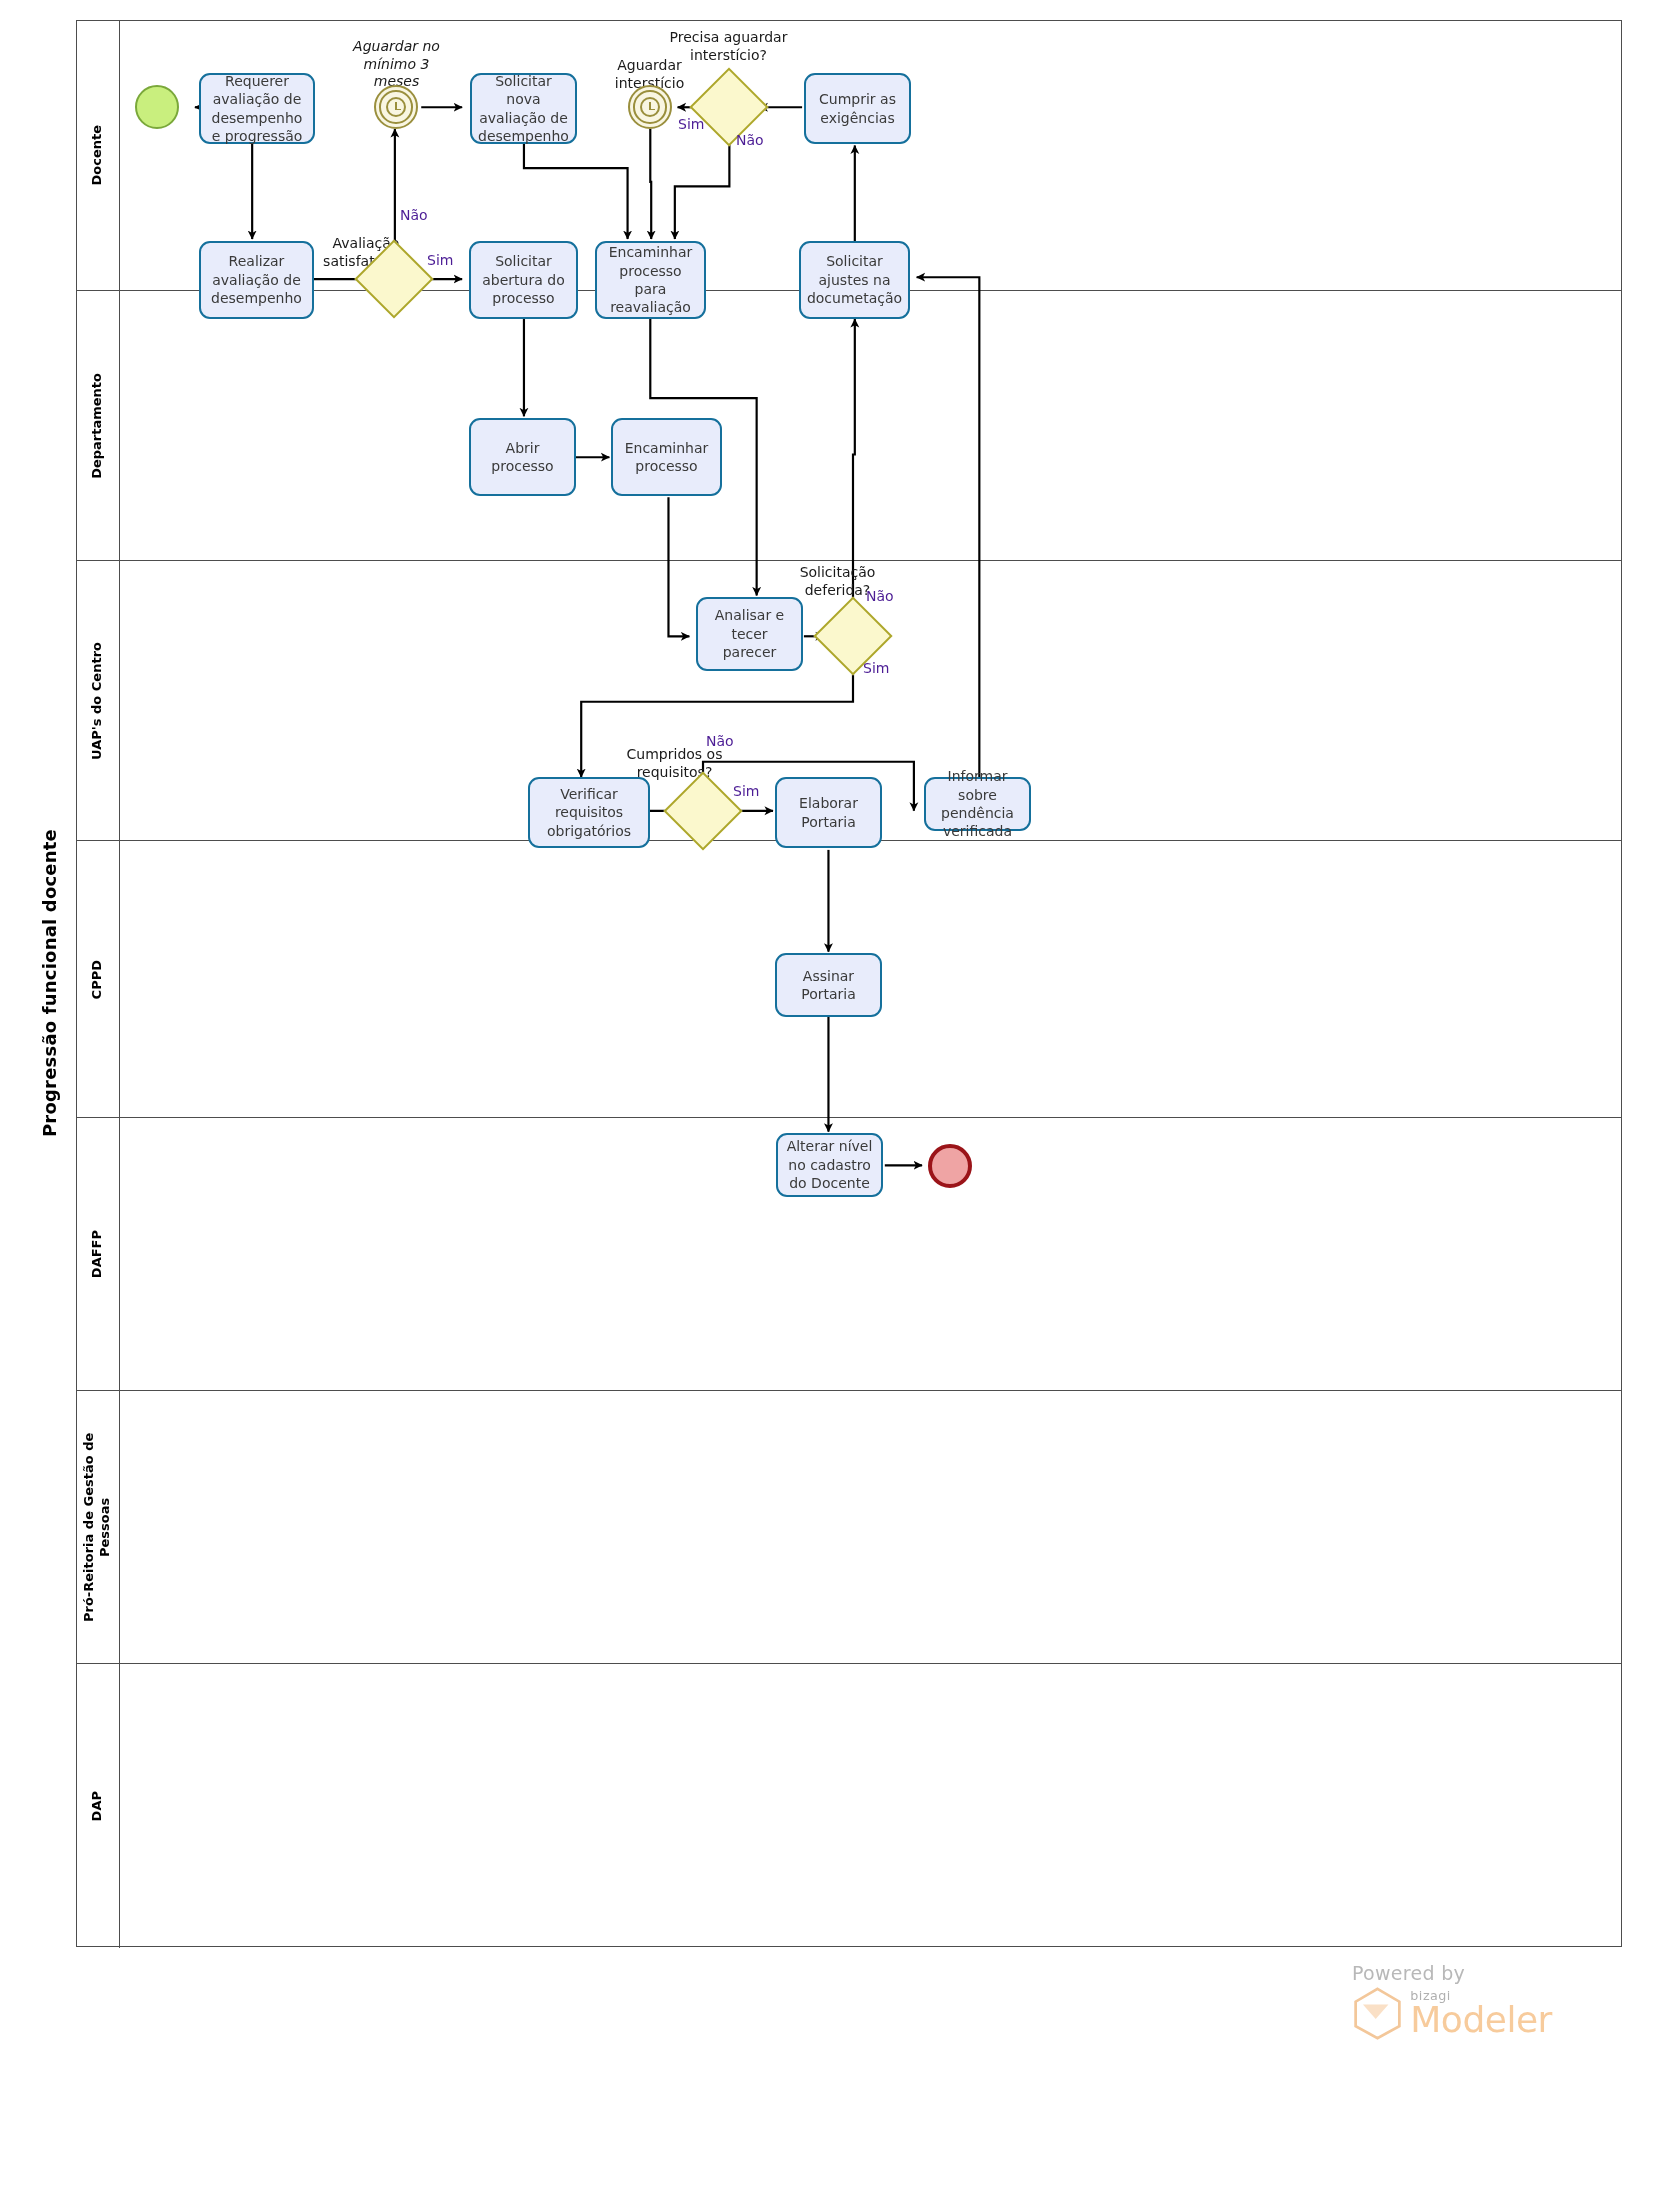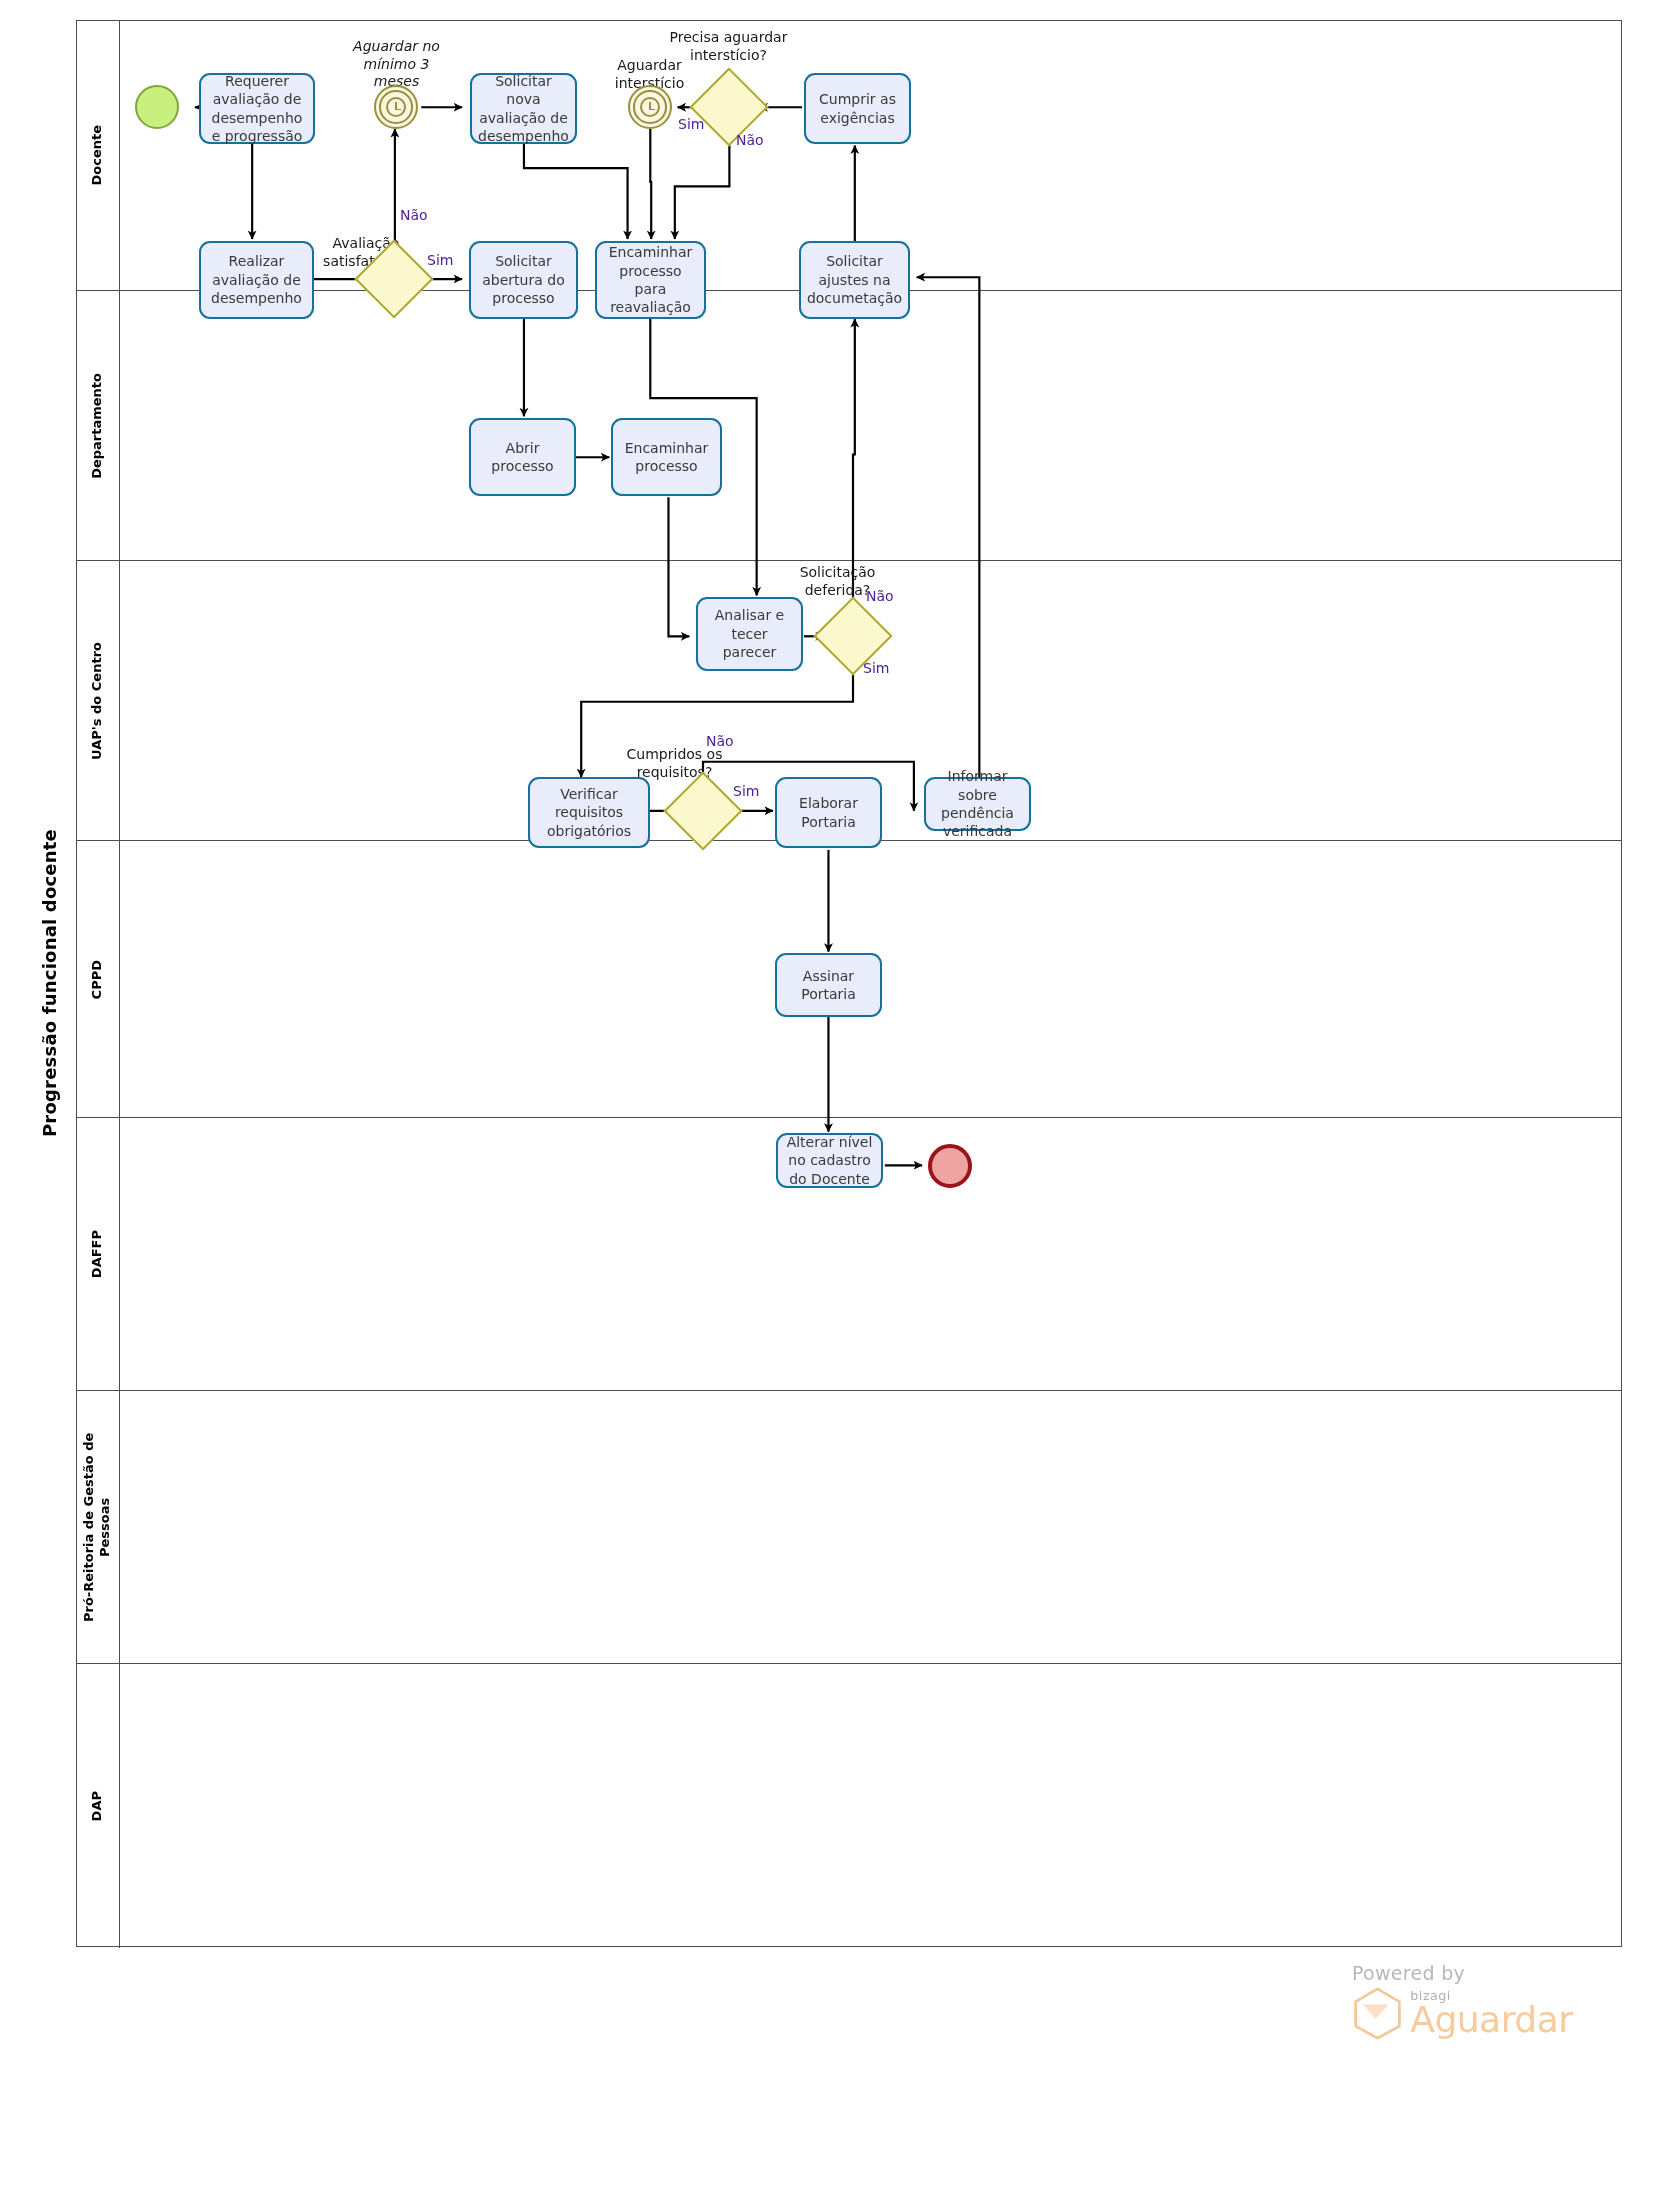--- a/index.html
+++ b/index.html
@@ -214,32 +214,32 @@
   <div class="gw" style="left:675px;top:783px;"></div>
   <div class="lbl-s" style="left:706px;top:733px;">Não</div>
   <div class="lbl-s" style="left:733px;top:783px;">Sim</div>
 
   <div class="task" style="left:775px;top:777px;width:107px;height:71px;">Elaborar Portaria</div>
 
   <div class="task" style="left:924px;top:777px;width:107px;height:54px;">Informar sobre pendência verificada</div>
 
   <div class="task" style="left:775px;top:953px;width:107px;height:64px;">Assinar Portaria</div>
 
-  <div class="task" style="left:776px;top:1133px;width:107px;height:55px;">Alterar nível no cadastro do Docente</div>
+  <div class="task" style="left:776px;top:1133px;width:107px;height:64px;">Alterar nível no cadastro do Docente</div>
 
   <div class="ev-end" style="left:928px;top:1144px;"></div>
 
   <div class="bz" style="left:1352px;top:1962px;">
     <div class="bz-pw">Powered by</div>
     <div class="bz-row">
       <svg width="51" height="55" viewBox="0 0 56 60">
         <polygon points="28,3 52,17 52,44 28,57 4,44 4,17" fill="none" stroke="#f3c79a" stroke-width="3"></polygon>
         <polygon points="12,20 40,20 26,36" fill="#fae0c6"></polygon>
       </svg>
       <div>
         <div class="bz-word">bizagi</div>
-        <div class="bz-modeler">Aguardar</div>
+        <div class="bz-modeler">Modeler</div>
       </div>
     </div>
   </div>
 
 </div>
 
 
 </body></html>

